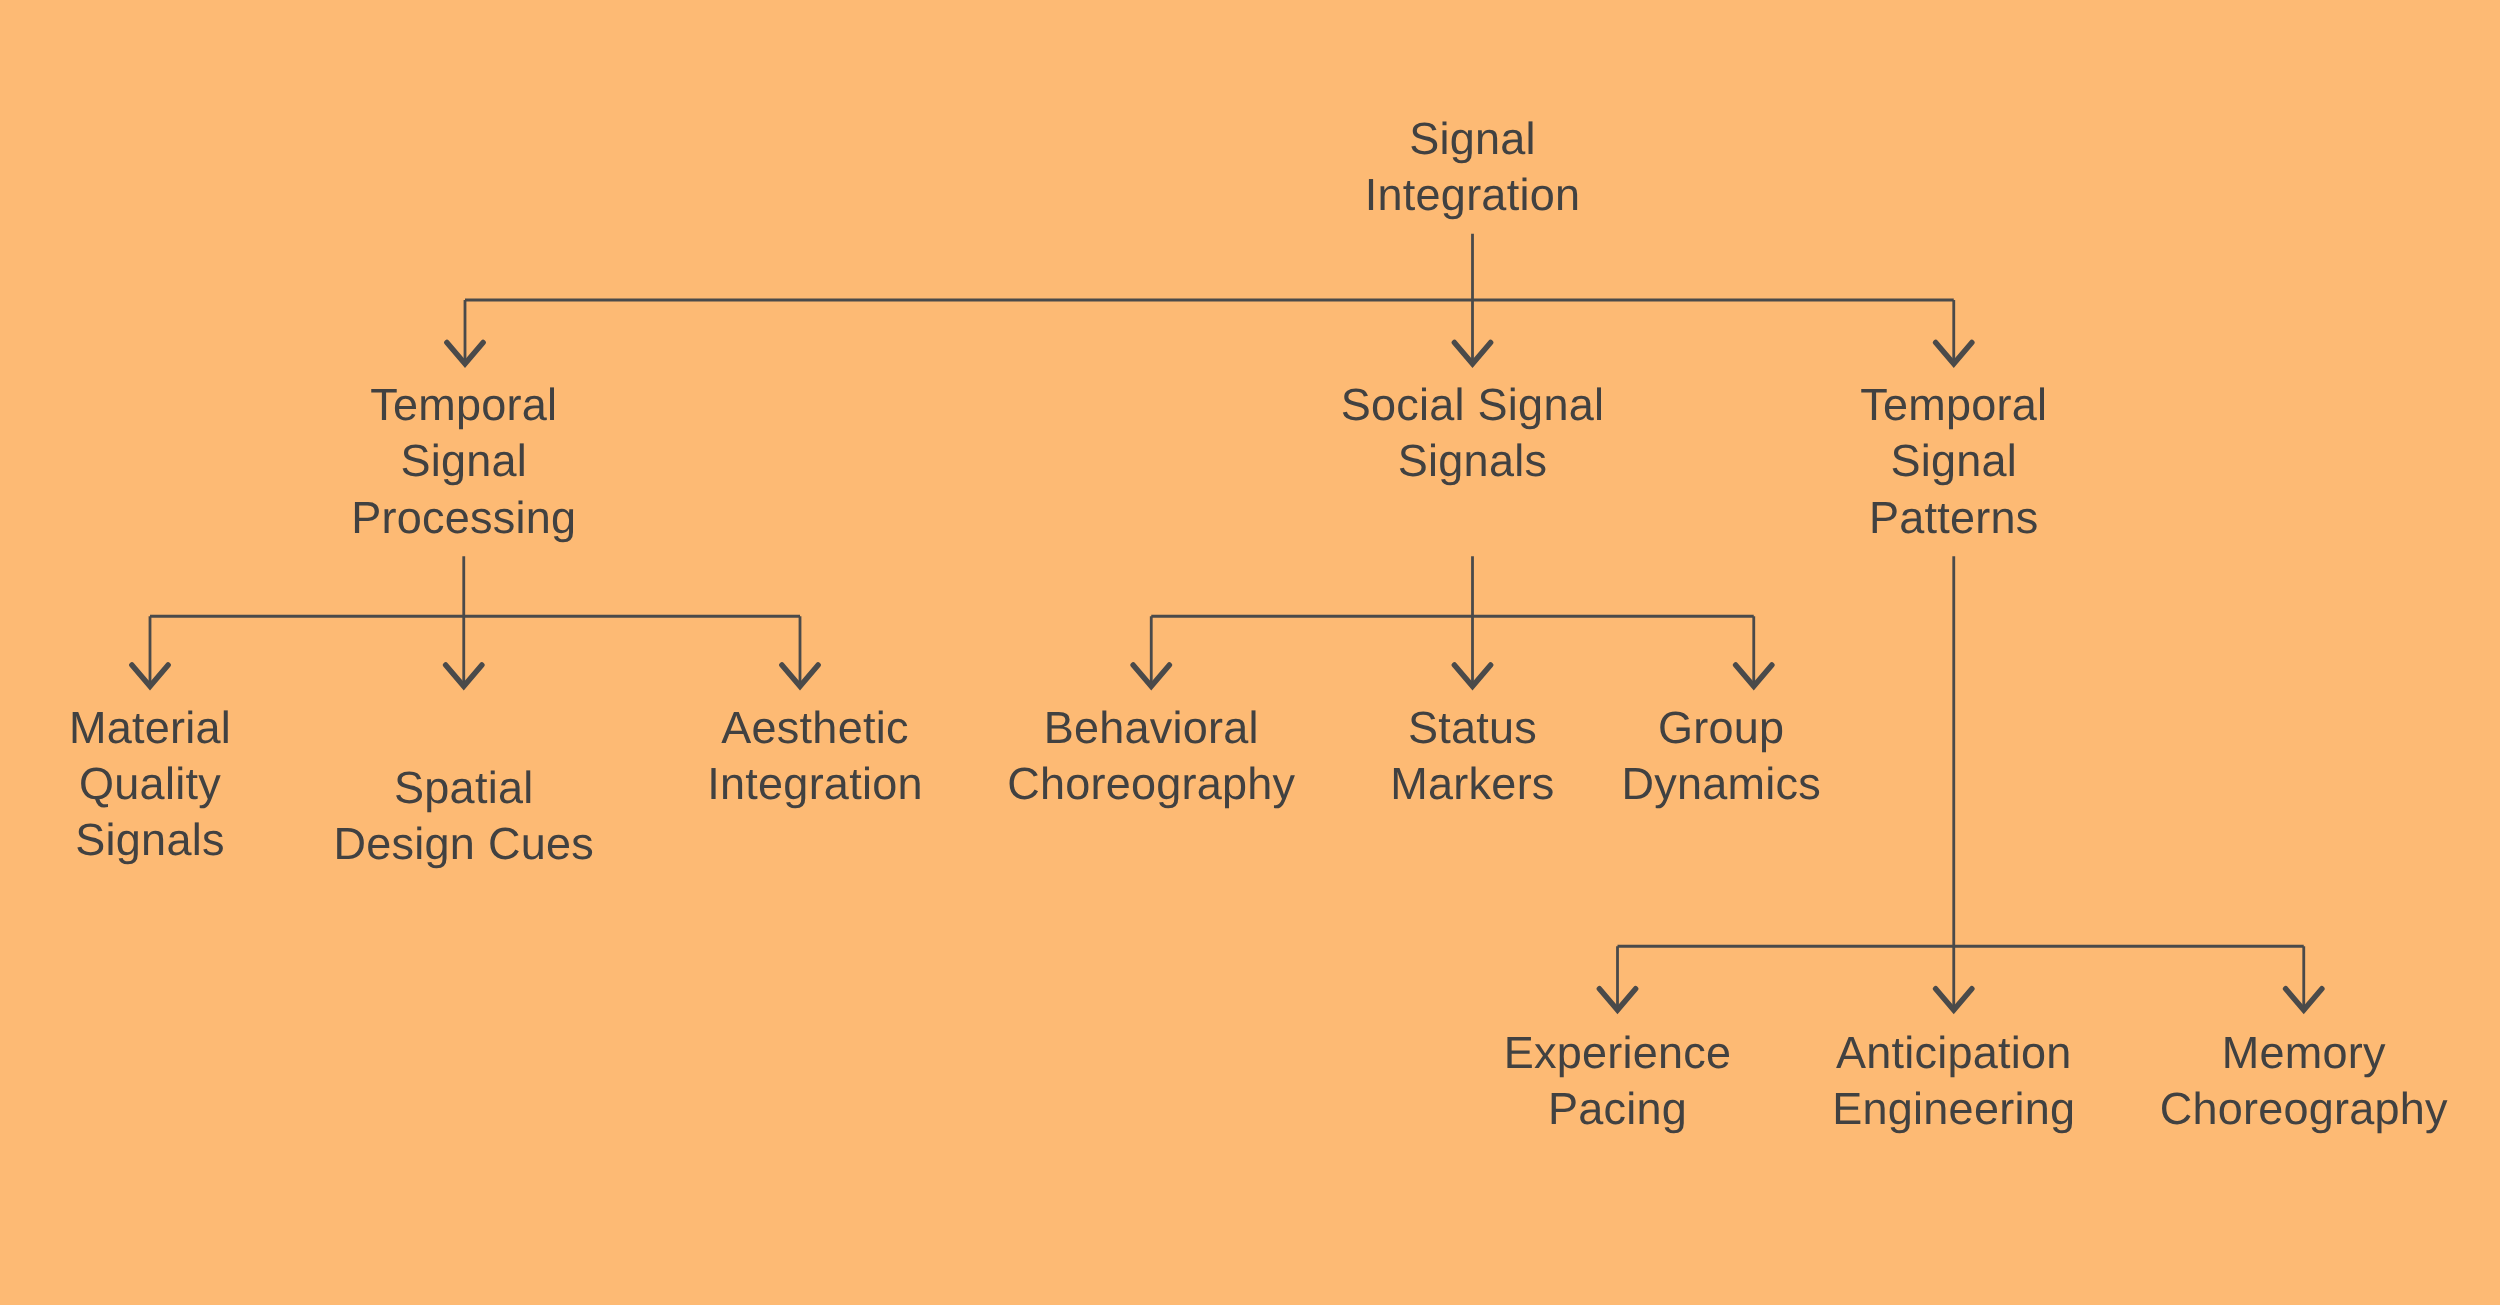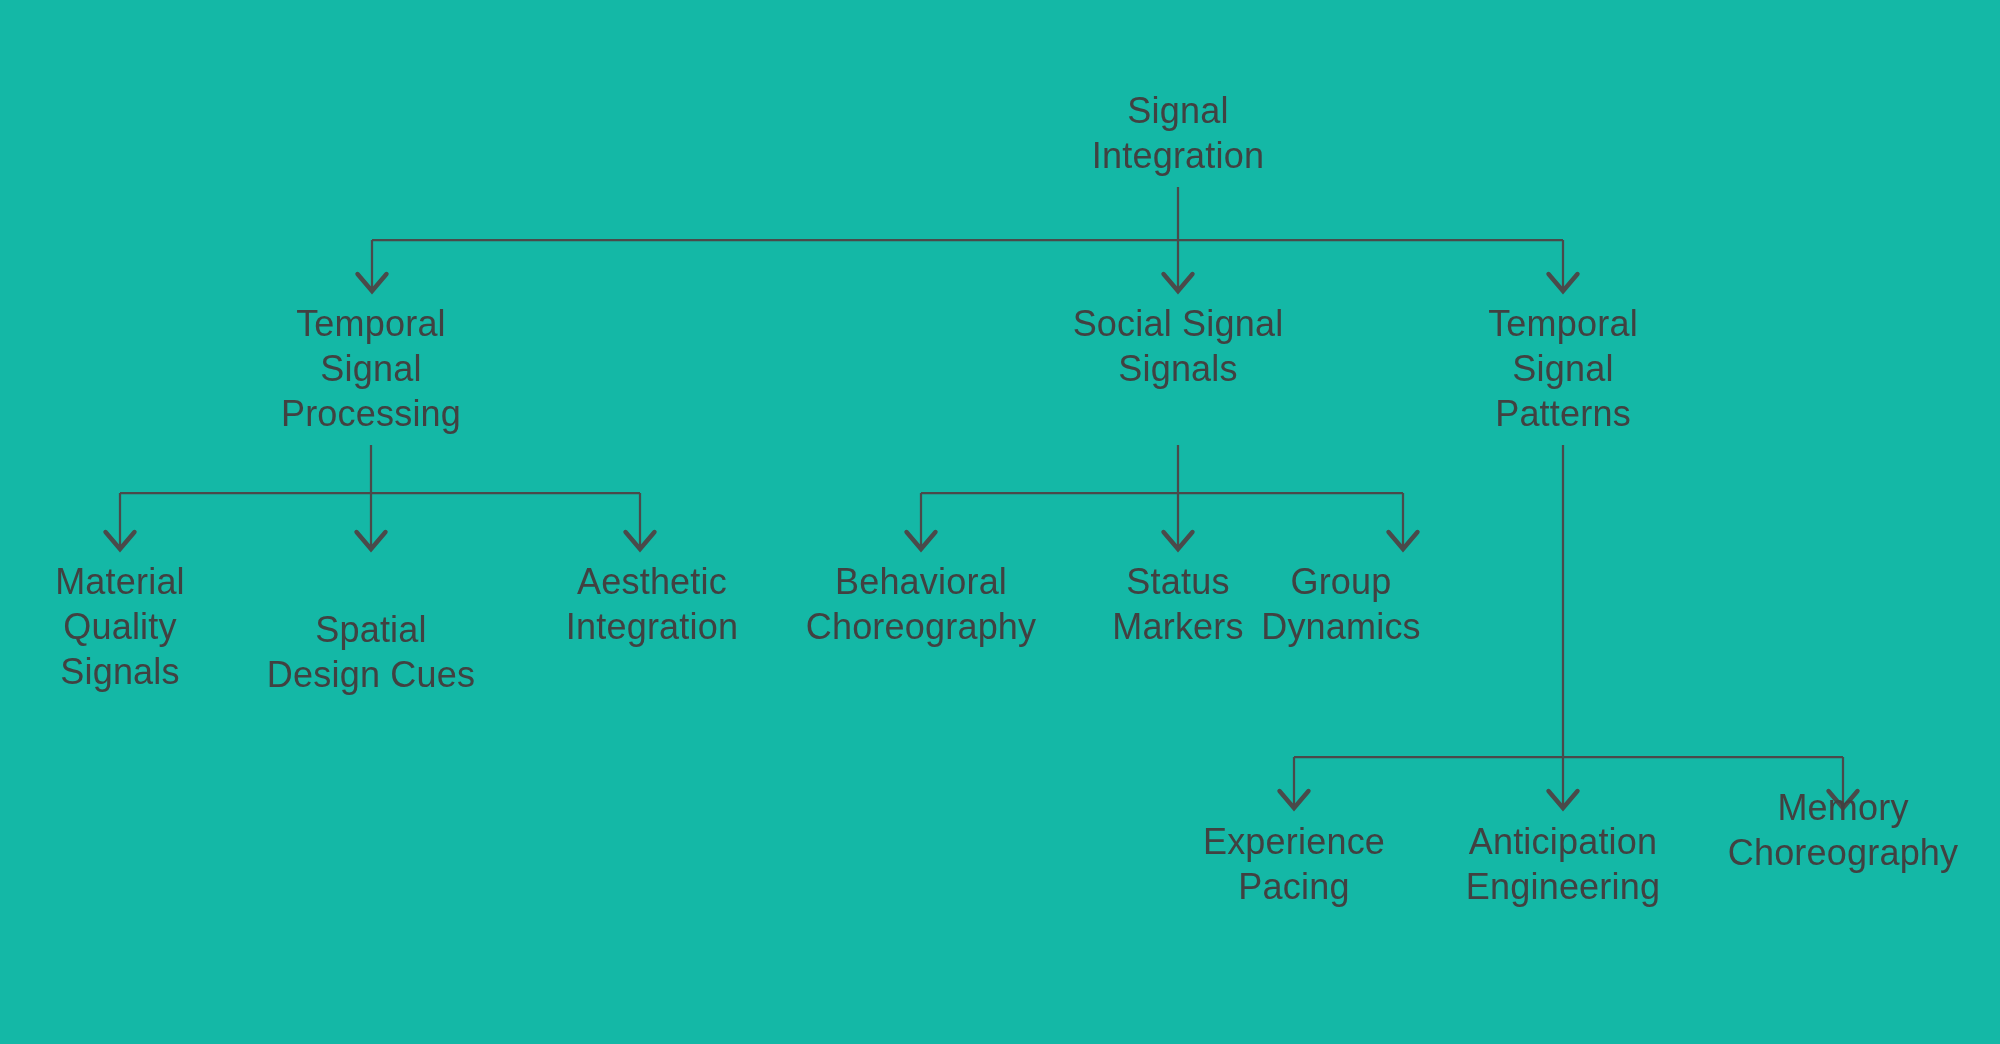--- a/index.html
+++ b/index.html
@@ -1,21 +1,21 @@
 <!DOCTYPE html>
 <html><head>
 <meta charset="utf-8">
 <style>
   html, body { margin: 0; padding: 0; }
   body { background: #ffffff; }
   .canvas {
     position: relative;
     width: 2000px;
     height: 1044px;
-    background: #14b8a6;
+    background: #fdba74;
     font-family: "Liberation Sans", sans-serif;
     overflow: hidden;
   }
   .edges {
     position: absolute;
     left: 0; top: 0;
     width: 2000px; height: 1044px;
   }
   .node {
     position: absolute;
@@ -107,29 +107,29 @@
       <div>Integration</div>
     </div>
     <div class="node" style="left: 921px; top: 559px;">
       <div>Behavioral</div>
       <div>Choreography</div>
     </div>
     <div class="node" style="left: 1178px; top: 559px;">
       <div>Status</div>
       <div>Markers</div>
     </div>
-    <div class="node" style="left: 1341px; top: 559px; text-align: center;">
+    <div class="node" style="left: 1377px; top: 559px; text-align: center;">
       <div>Group</div>
       <div>Dynamics</div>
     </div>
     <div class="node" style="left: 1294px; top: 819px;">
       <div>Experience</div>
       <div>Pacing</div>
     </div>
     <div class="node" style="left: 1563px; top: 819px;">
       <div>Anticipation</div>
       <div>Engineering</div>
     </div>
-    <div class="node" style="left: 1843px; top: 785px;">
+    <div class="node" style="left: 1843px; top: 819px;">
       <div>Memory</div>
       <div>Choreography</div>
     </div>
   </div>
 
 </body></html>

